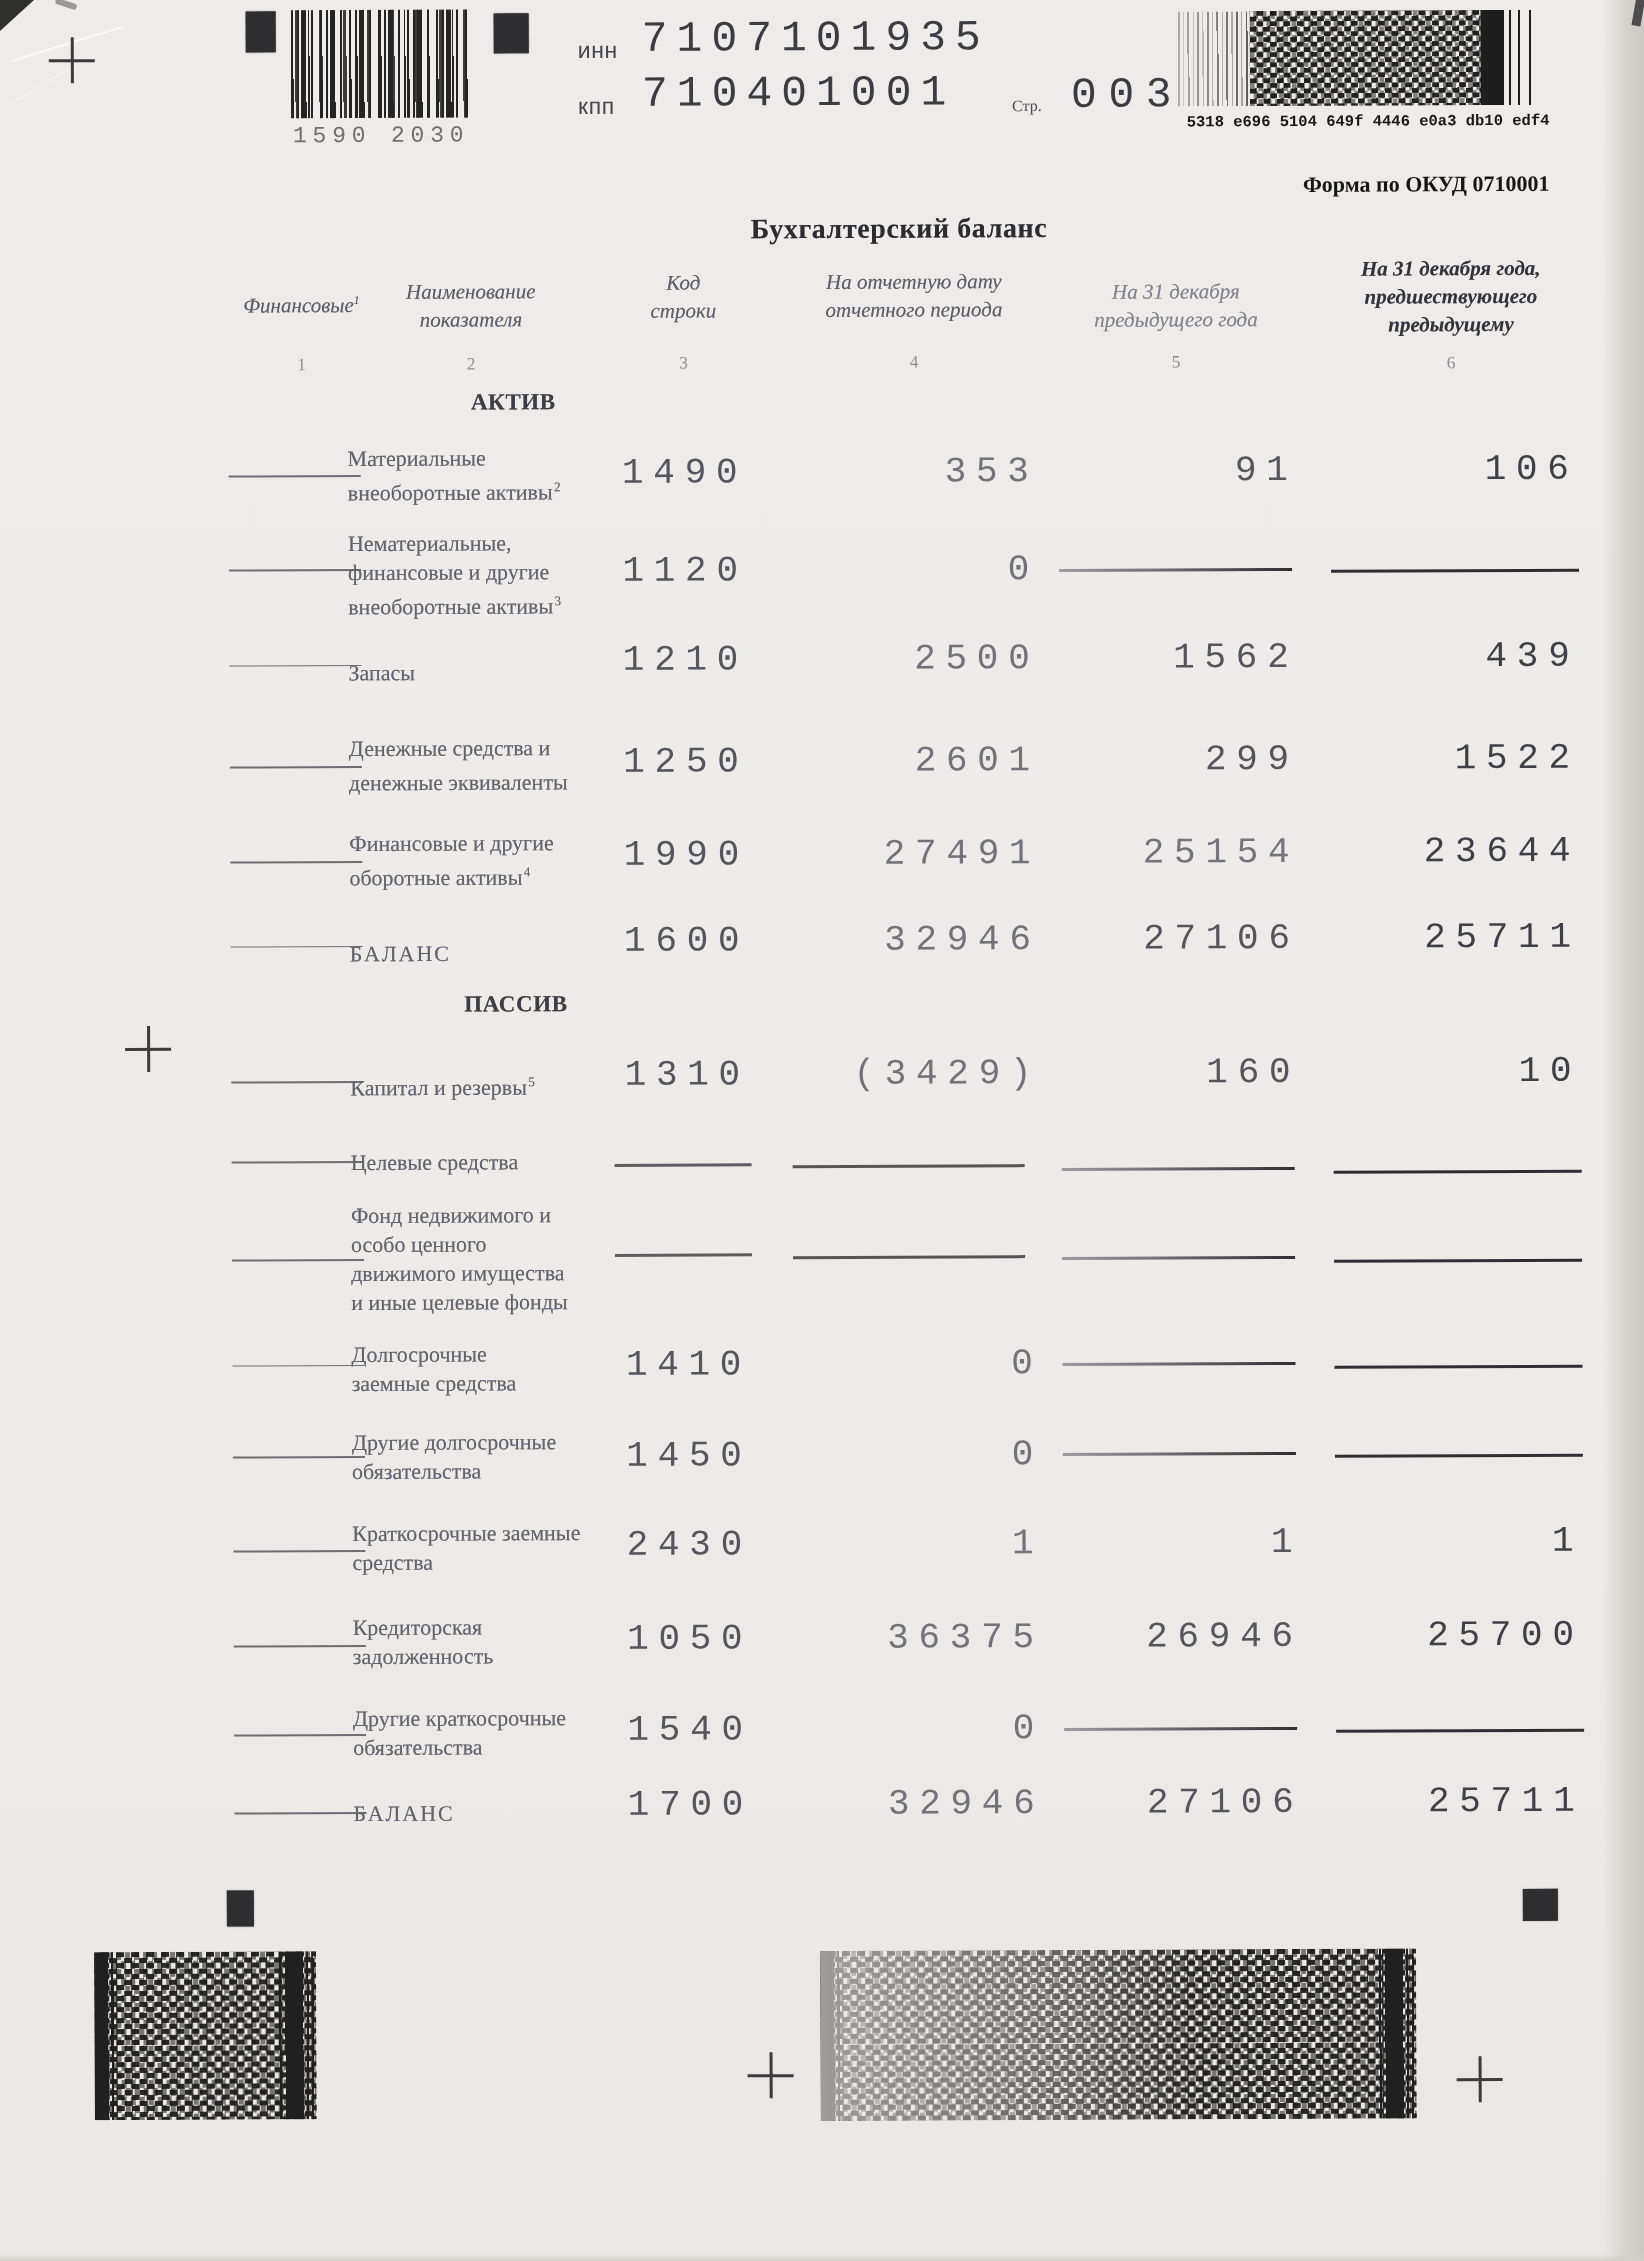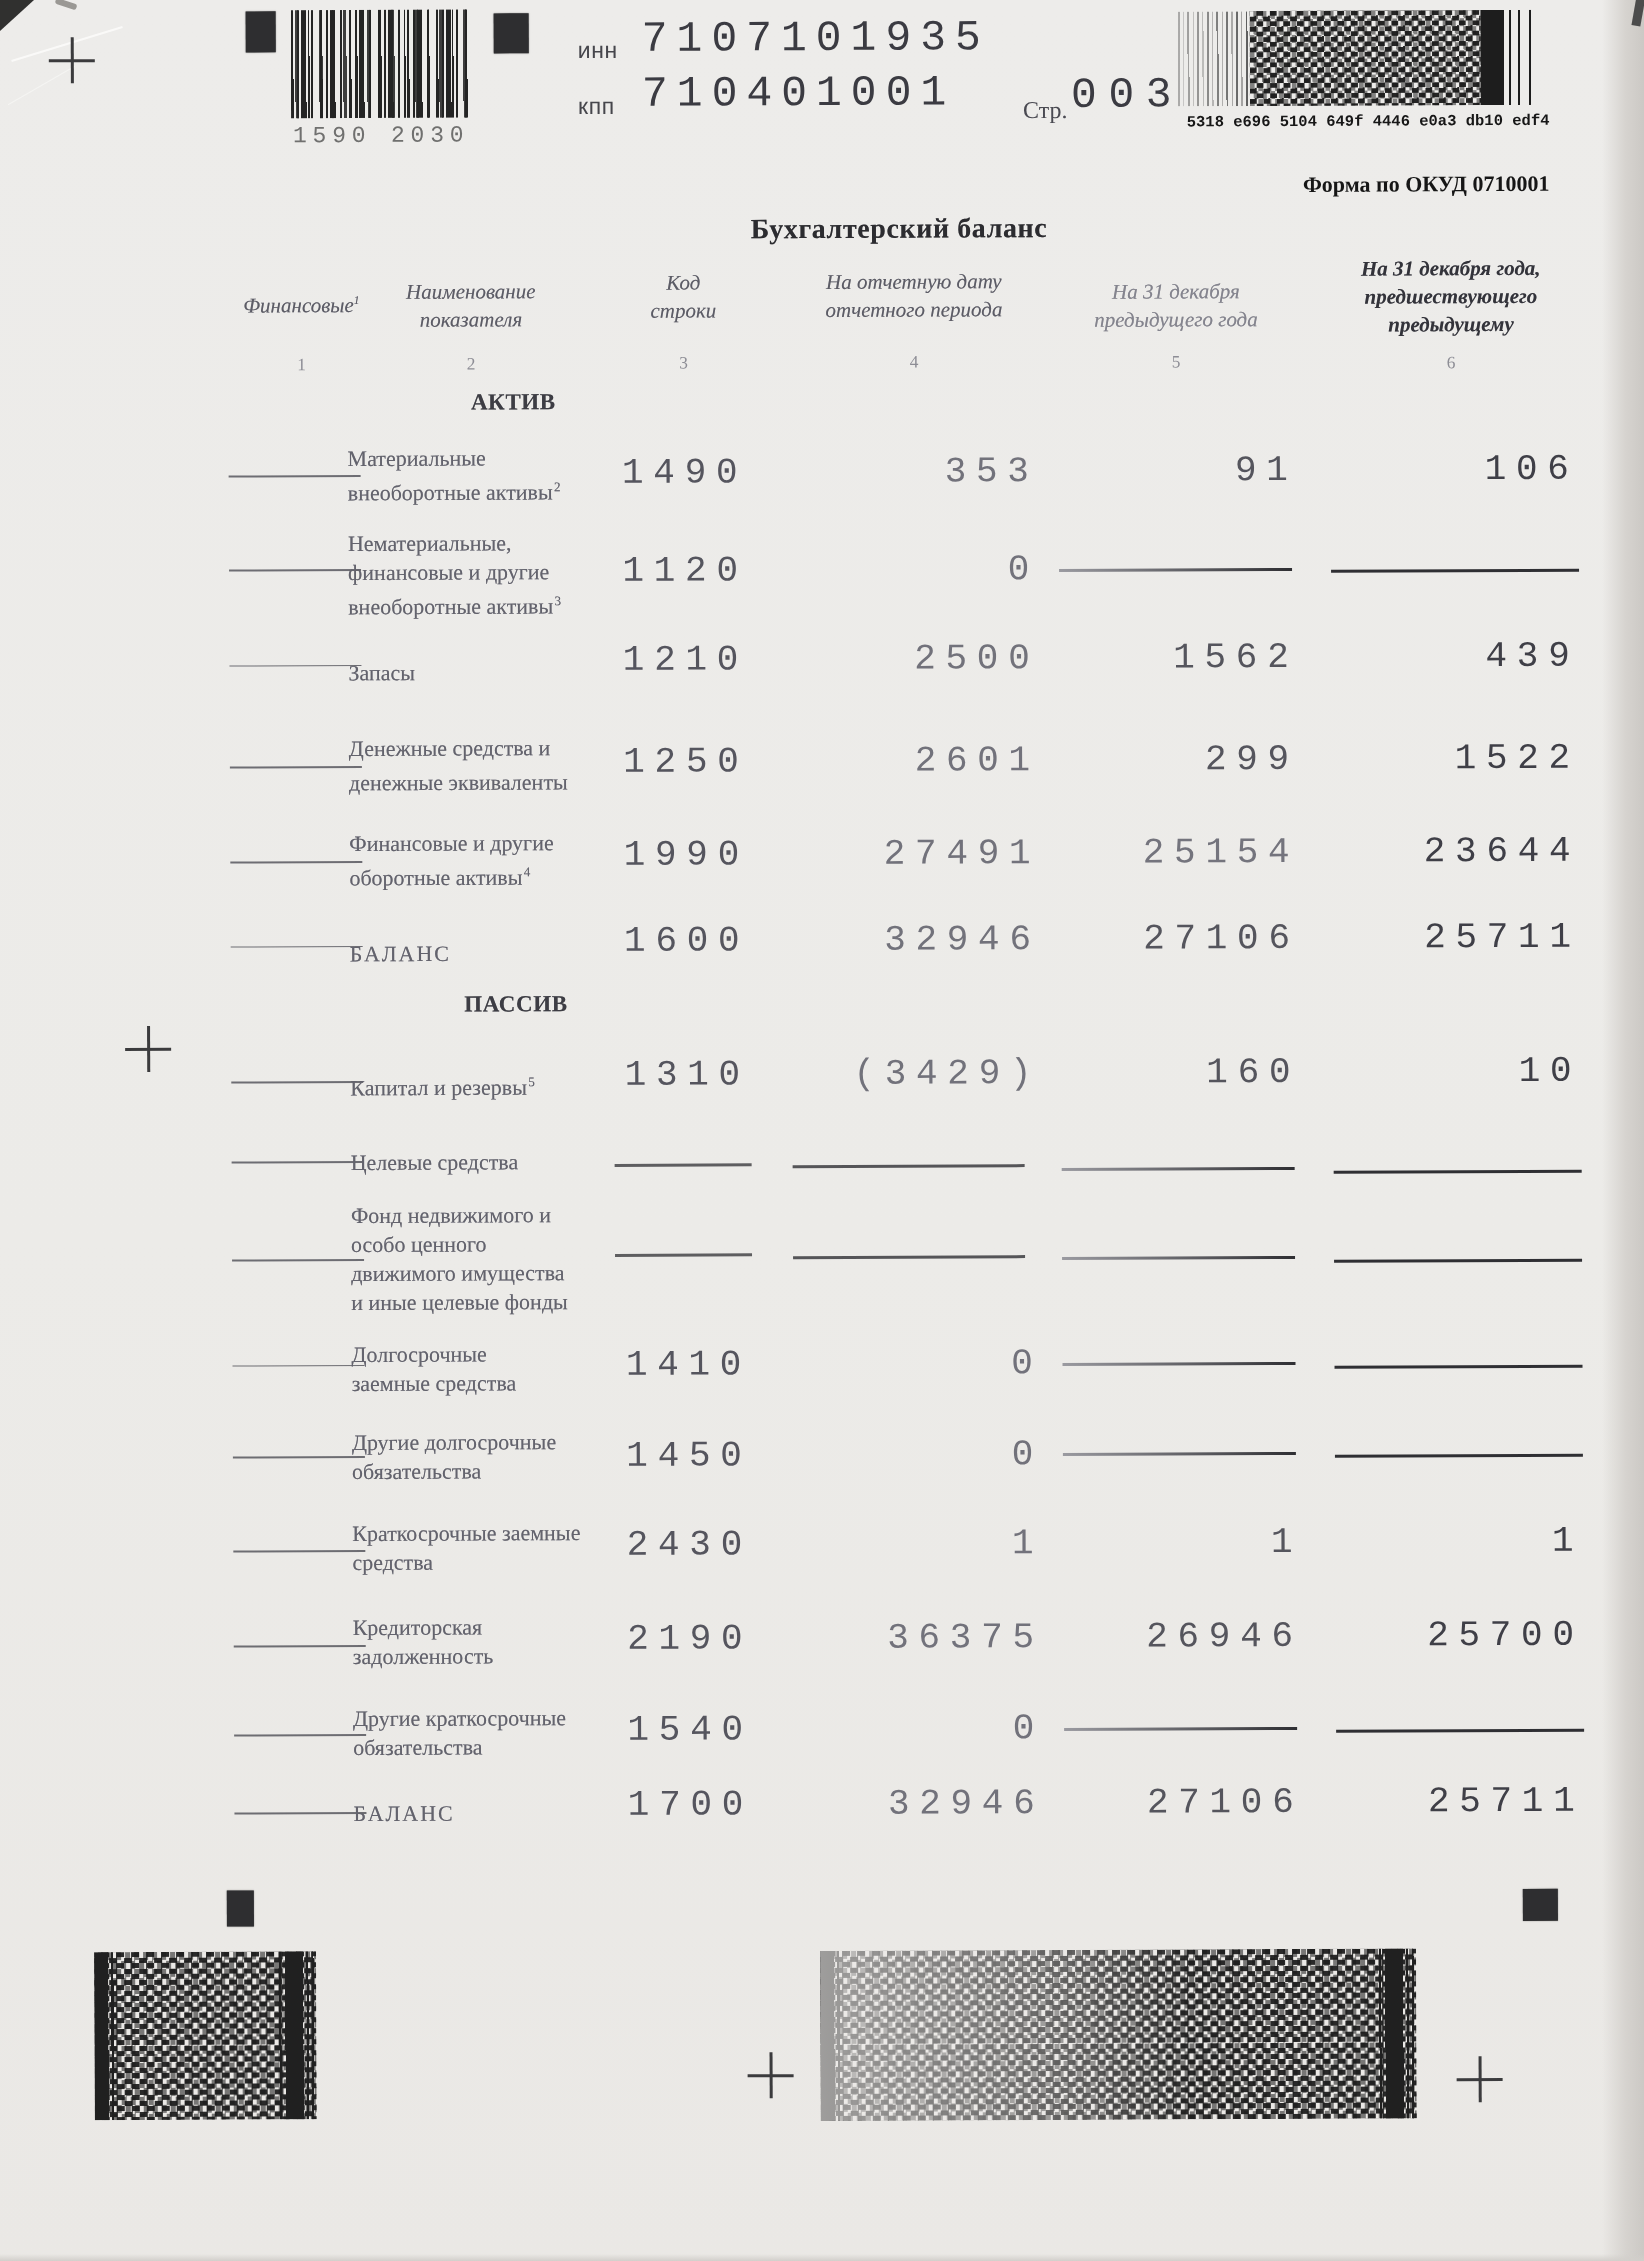--- a/index.html
+++ b/index.html
@@ -55,21 +55,21 @@
   .okud{font-weight:bold;font-size:22px;color:#161616;}
   .title{font-weight:bold;font-size:28px;color:#2c2c30;letter-spacing:0.6px;text-shadow:0 0 0.6px rgba(44,44,48,.5);}
   .hdr{font-style:italic;font-size:21px;line-height:28px;color:#5c5c66;text-align:center;white-space:pre-line;text-shadow:0 0 0.6px rgba(92,92,102,.45);}
   .hdr.light{color:#84848e;}
   .hdr.dark{color:#33333a;font-weight:bold;}
   .colnum{font-size:17.4px;color:#8d8d95;text-align:center;}
   .section{font-weight:bold;font-size:23px;color:#3d3d44;text-align:center;letter-spacing:0.6px;text-shadow:0 0 0.6px rgba(61,61,68,.5);}
   .lbl{font-size:22px;line-height:29px;color:#63636d;text-shadow:0 0 0.6px rgba(99,99,109,.55);}
   .lbl span{white-space:pre-line;}
   .lbl sup{font-size:60%;vertical-align:super;margin-left:1.3px;}
-  .pg-sty{font-size:24px;color:#4a4a52;margin-left:11px;}
+  .pg-sty{font-size:16px;color:#4a4a52;}
 
   
   .row{position:absolute;left:0;width:1644px;height:129px;}
   .row .lbl{position:absolute;left:350px;width:248px;top:0;}
   .edash{position:absolute;left:231px;width:132px;height:1.9px;background:#4d4d55;opacity:.8;}
   .cell{position:absolute;font-family:"Liberation Mono","DejaVu Sans Mono",monospace;font-size:36px;letter-spacing:9.7px;line-height:1;}
   .code{left:613px;width:148px;text-align:center;color:#55555e;}
   .v4{left:793px;width:248px;text-align:right;color:#72727b;}
   .v5{left:1061px;width:239px;text-align:right;color:#55555d;}
   .v6{left:1335px;width:246px;text-align:right;color:#3f3f47;}
@@ -252,21 +252,21 @@
       <div class="cell code" style="top:10.3px;">2430</div>
       <div class="cell v4" style="top:10.3px;">1</div>
       <div class="cell v5" style="top:10.3px;">1</div>
       <div class="cell v6" style="top:10.3px;">1</div>
     </div>
 
     <div class="row" style="top:1611px;">
       <div class="edash" style="top:32px;"></div>
       <div class="lbl"><span>Кредиторская
 задолженность</span></div>
-      <div class="cell code" style="top:10.3px;">2190</div>
+      <div class="cell code" style="top:10.3px;">1050</div>
       <div class="cell v4" style="top:10.3px;">36375</div>
       <div class="cell v5" style="top:10.3px;">26946</div>
       <div class="cell v6" style="top:10.3px;">25700</div>
     </div>
 
     <div class="row" style="top:1702px;">
       <div class="edash" style="top:30px;"></div>
       <div class="lbl"><span>Другие краткосрочные
 обязательства</span></div>
       <div class="cell code" style="top:10.3px;">1540</div>

